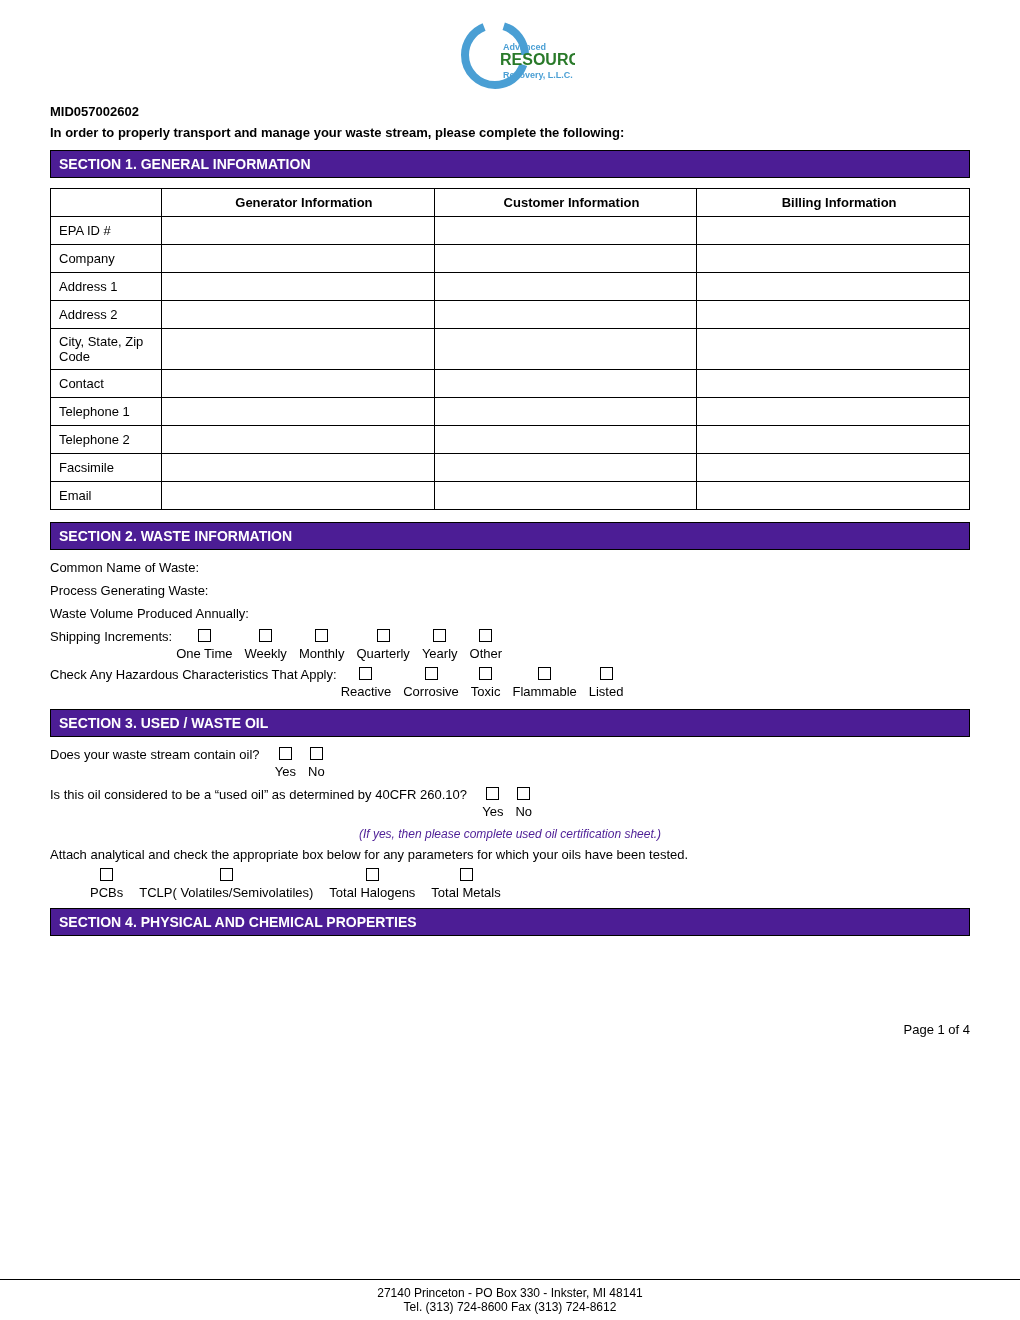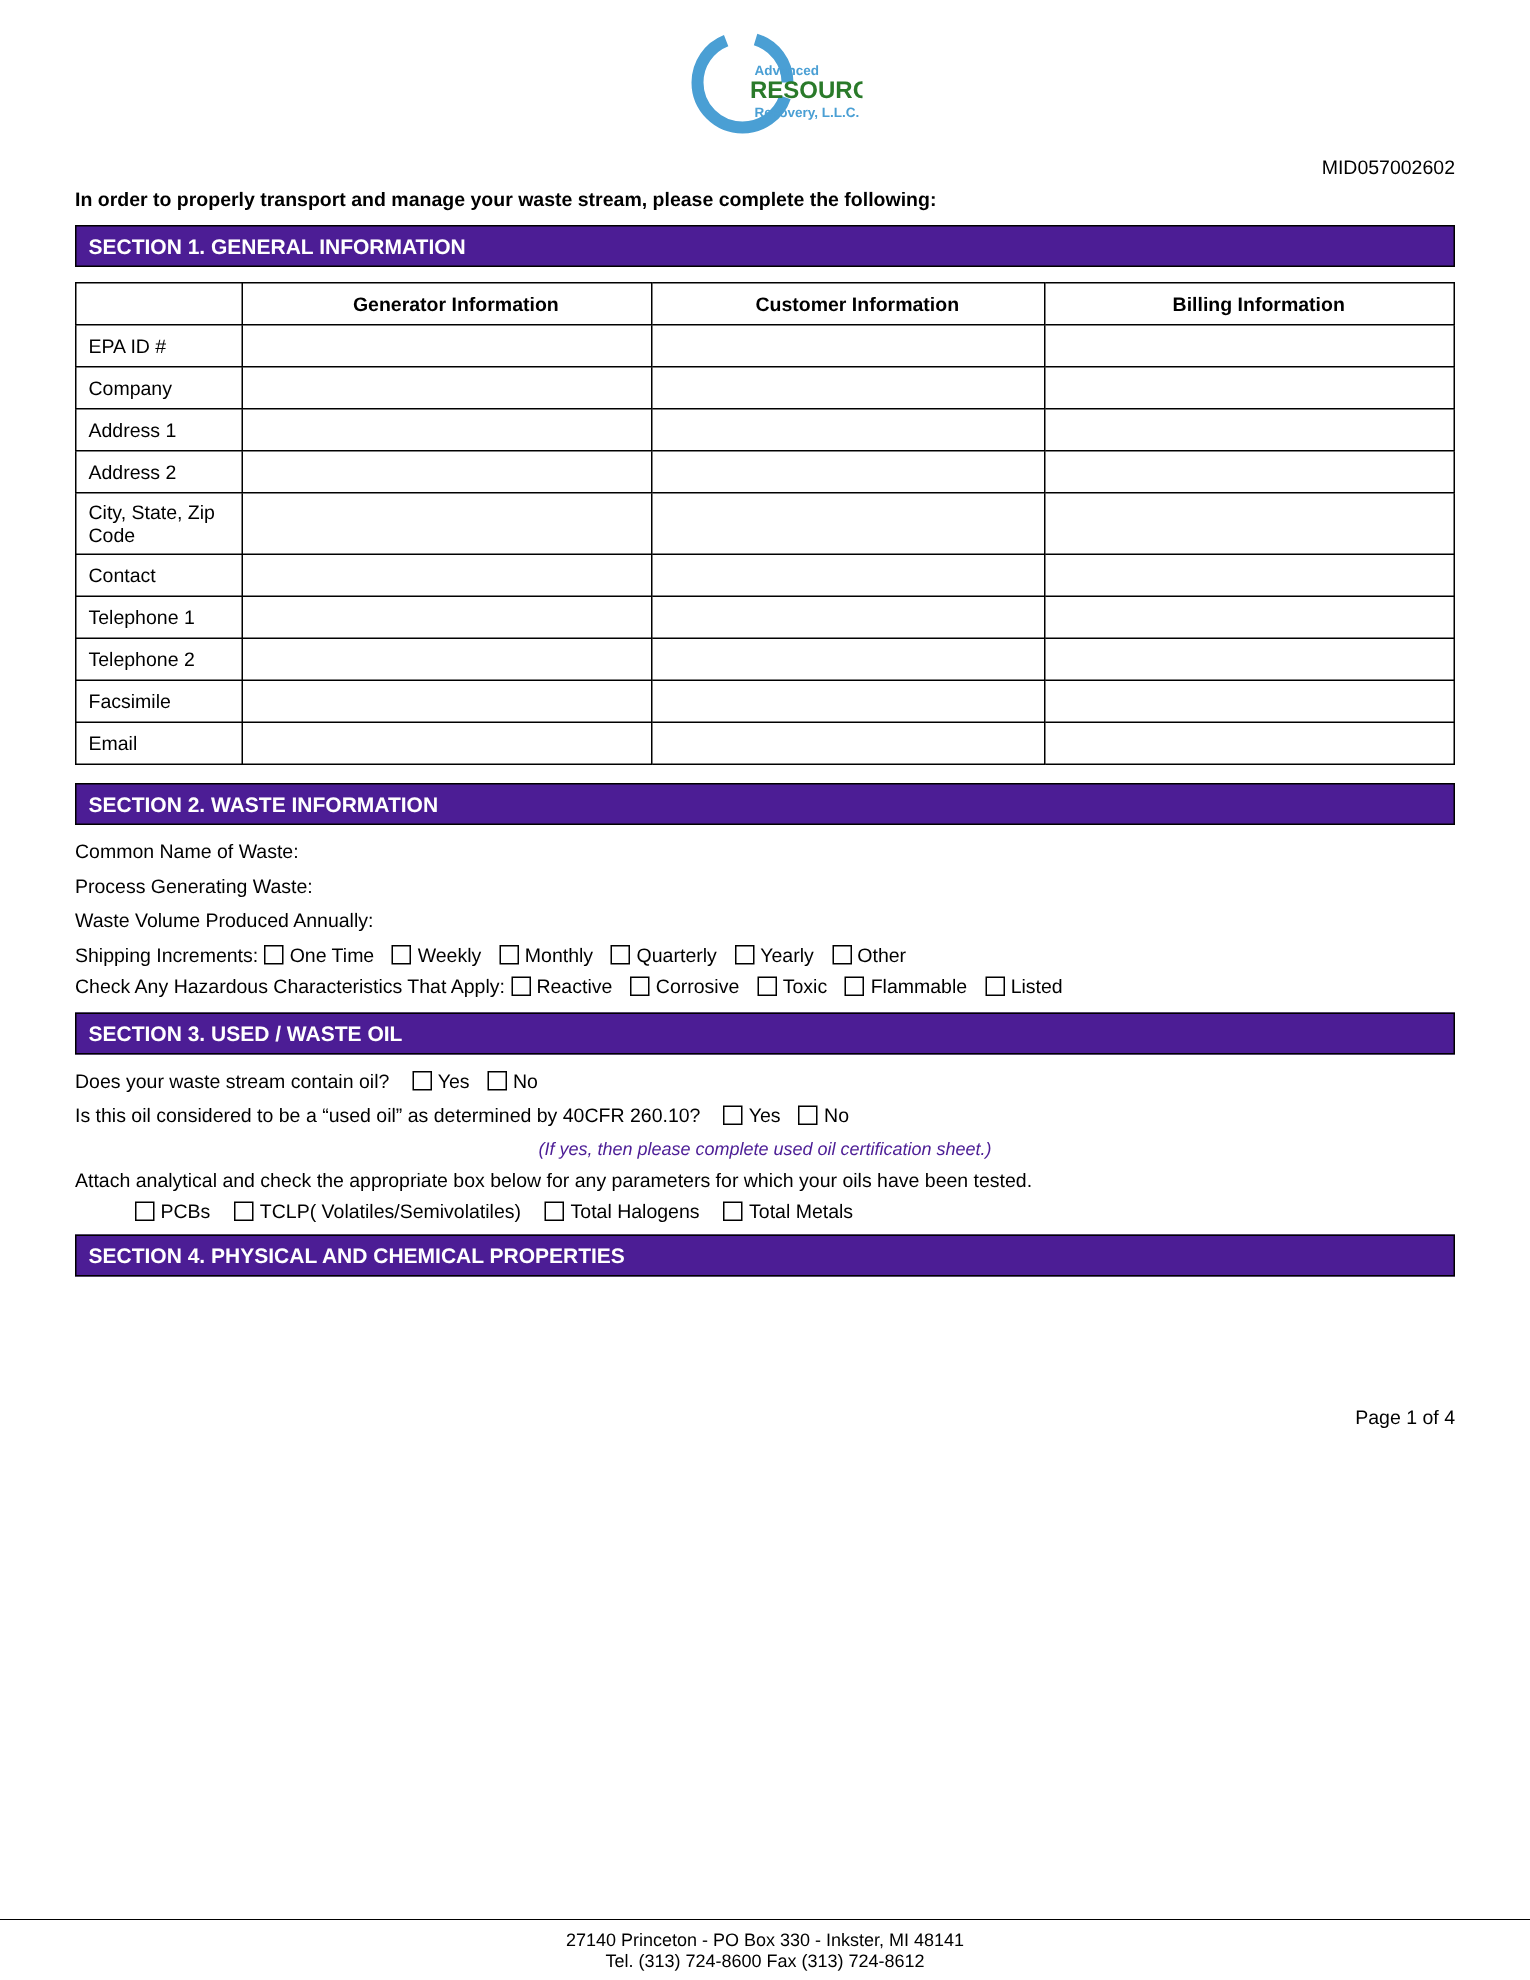--- a/index.html
+++ b/index.html
@@ -25,22 +25,22 @@
       margin-bottom: 4px;
     }
 
     .logo-svg {
       width: 130px;
       height: 80px;
     }
 
     .mid-number {
       font-size: 13px;
-      font-weight: normal;
-      text-align: right;
+      font-weight: bold;
+      text-align: left;
       margin-bottom: 2px;
     }
 
     .main-title {
       font-size: 22px;
       font-weight: bold;
       text-align: center;
       margin-bottom: 10px;
     }
 
@@ -107,20 +107,21 @@
       align-items: flex-start;
       flex-wrap: wrap;
       gap: 4px;
     }
 
     .checkbox-item {
       display: inline-flex;
       align-items: center;
       gap: 4px;
       margin-right: 8px;
+      flex-direction: column;
     }
 
     .checkbox-box {
       display: inline-block;
       width: 13px;
       height: 13px;
       border: 1.5px solid #000;
       background: #fff;
       flex-shrink: 0;
     }

